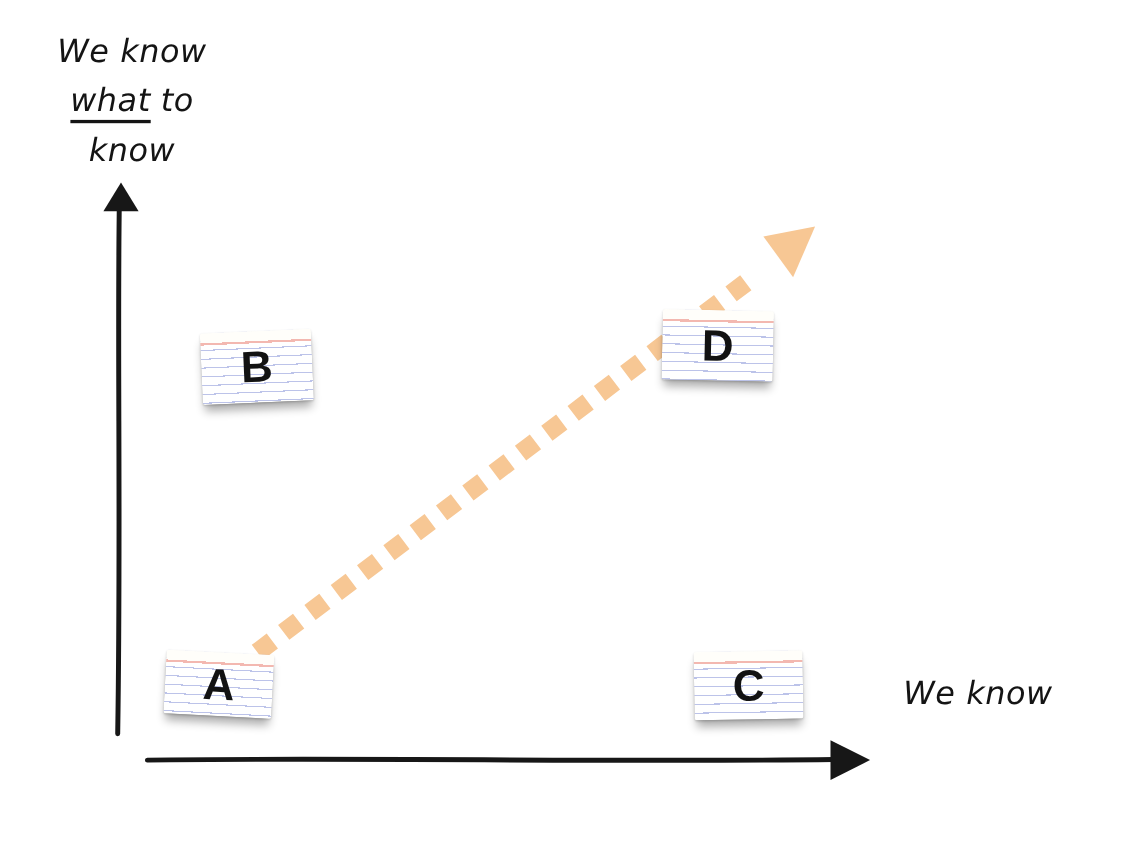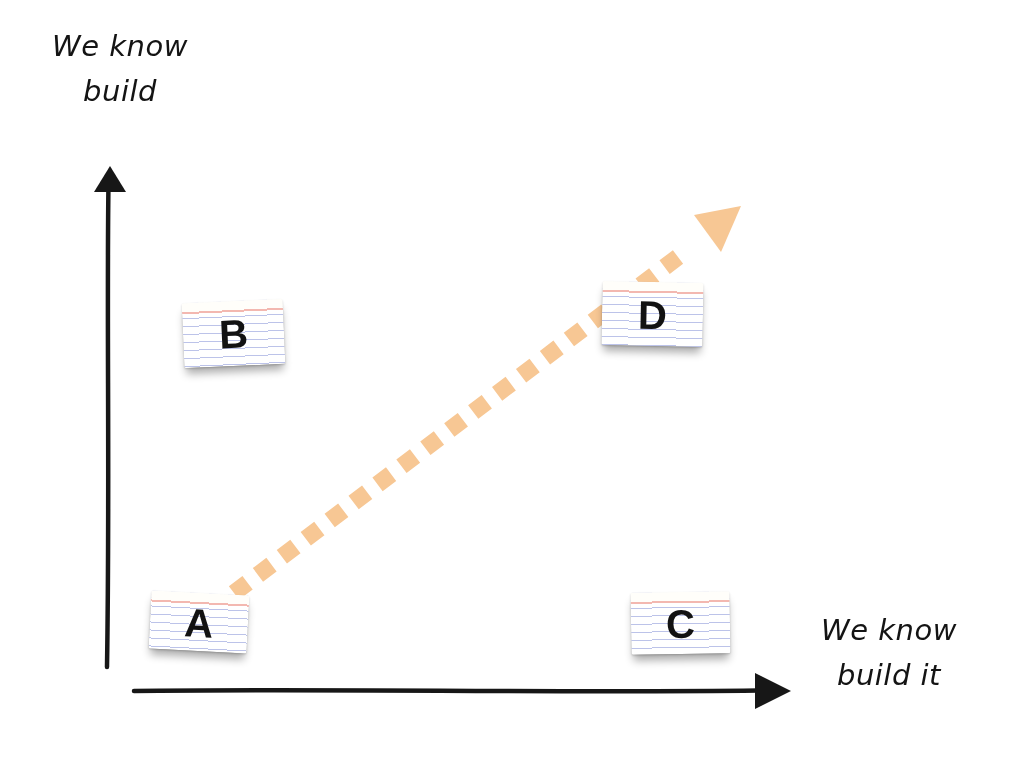--- a/index.html
+++ b/index.html
@@ -81,26 +81,28 @@
 
     <path d="M134,691 C320,688.5 560,693 758,690.5" fill="none" stroke-width="4.5" stroke-linecap="round" stroke="#171717"></path>
     <polygon points="791,691 755,673 755,709" fill="#171717"></polygon>
 
     <line x1="234" y1="593" x2="678" y2="257" stroke-width="17" stroke-dasharray="17 13" stroke="#F7C794"></line>
     <polygon points="741,206 694,215 721,252" fill="#F7C794"></polygon>
   </svg>
 
   <div class="axis-label label-y">
     <div class="line">We know</div>
-    <div class="line">build</div>
+    <div class="line">
+      <span class="u">what</span><span class="rest">to</span>
+    </div>
+    <div class="line">know</div>
   </div>
 
   <div class="axis-label label-x">
     <div class="line">We know</div>
-    <div class="line">build it</div>
   </div>
 
   <div class="note note-a">
     <span class="letter">A</span>
   </div>
   <div class="note note-b">
     <span class="letter">B</span>
   </div>
   <div class="note note-c">
     <span class="letter">C</span>

